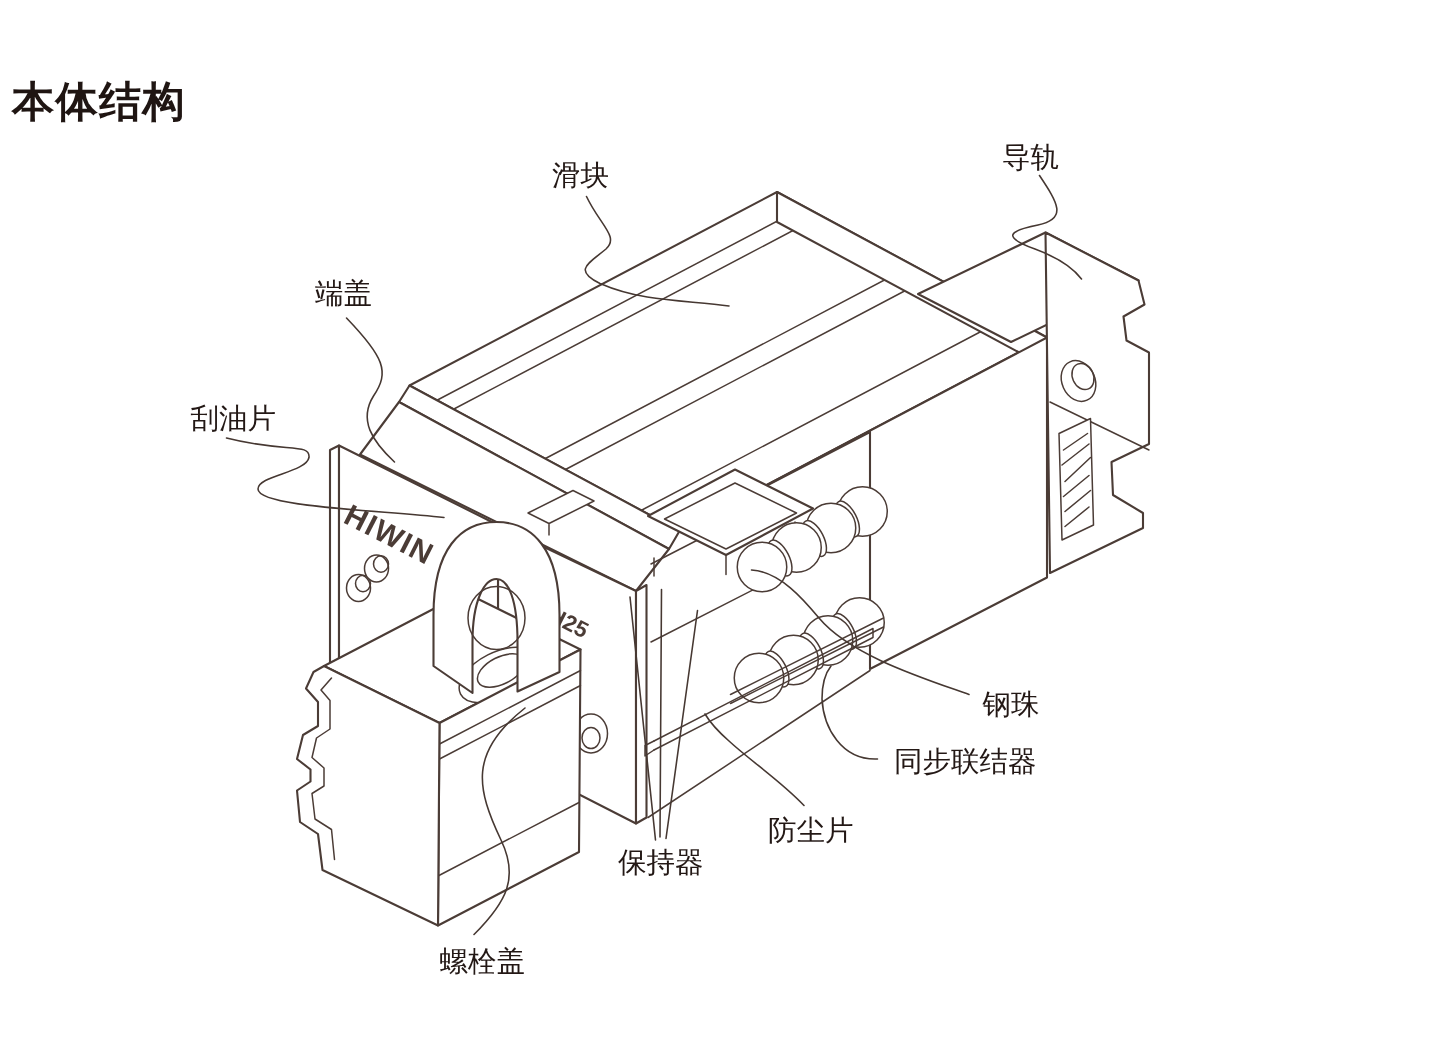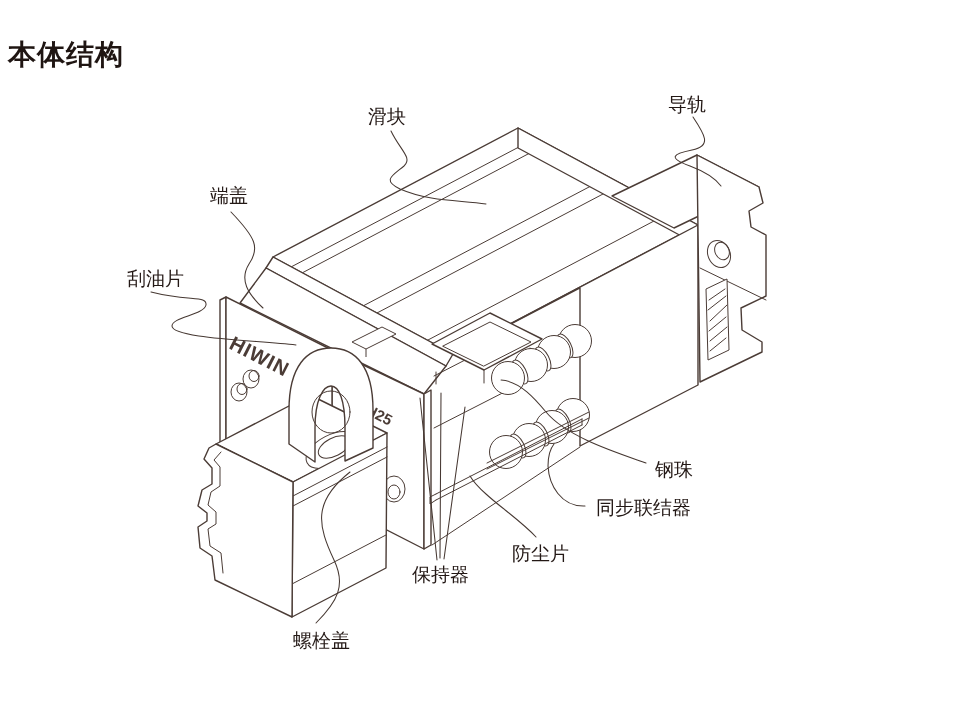--- a/index.html
+++ b/index.html
@@ -1,18 +1,18 @@
 <!DOCTYPE html>
 <html><head>
 <meta charset="utf-8">
 <style>
   html,body{margin:0;padding:0;background:#ffffff;}
   .stage{position:relative;width:960px;height:702px;background:#fff;overflow:hidden;
          font-family:"Liberation Sans","DejaVu Sans",sans-serif;}
-  .doc-title{position:absolute;left:8px;top:36px;font-size:28px;font-weight:bold;
+  .doc-title{position:absolute;left:8px;top:49px;font-size:28px;font-weight:bold;
              color:#1f1512;letter-spacing:1px;}
   svg{position:absolute;left:0;top:0;}
   .face{fill:#ffffff;stroke:#4b3c36;stroke-width:1.4;stroke-linejoin:round;}
   .thin{fill:none;stroke:#4b3c36;stroke-width:1;stroke-linejoin:round;stroke-linecap:round;}
   .wface{fill:#ffffff;stroke:#4b3c36;stroke-width:1;stroke-linejoin:round;}
   .leader{fill:none;stroke:#463832;stroke-width:1.05;stroke-linecap:round;}
   .plabel{font-size:19px;fill:#231815;}
   .engrave{fill:#4b3c36;font-weight:bold;}
 </style>
 </head>

